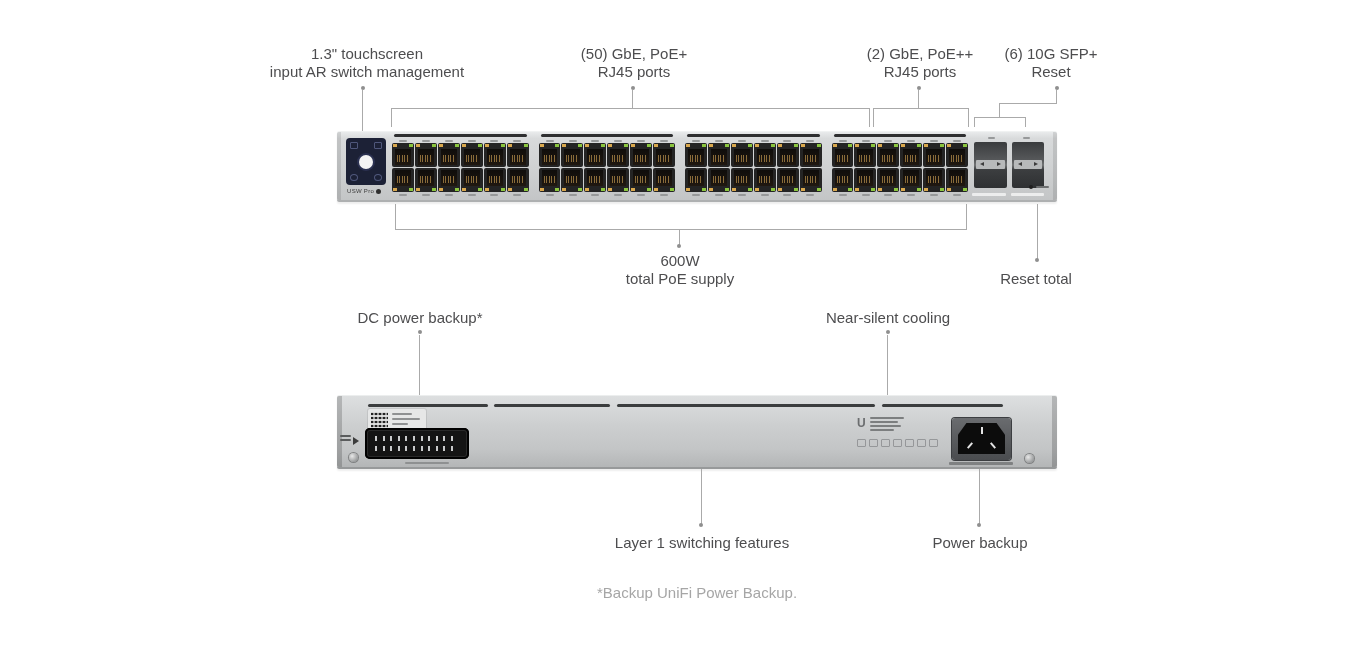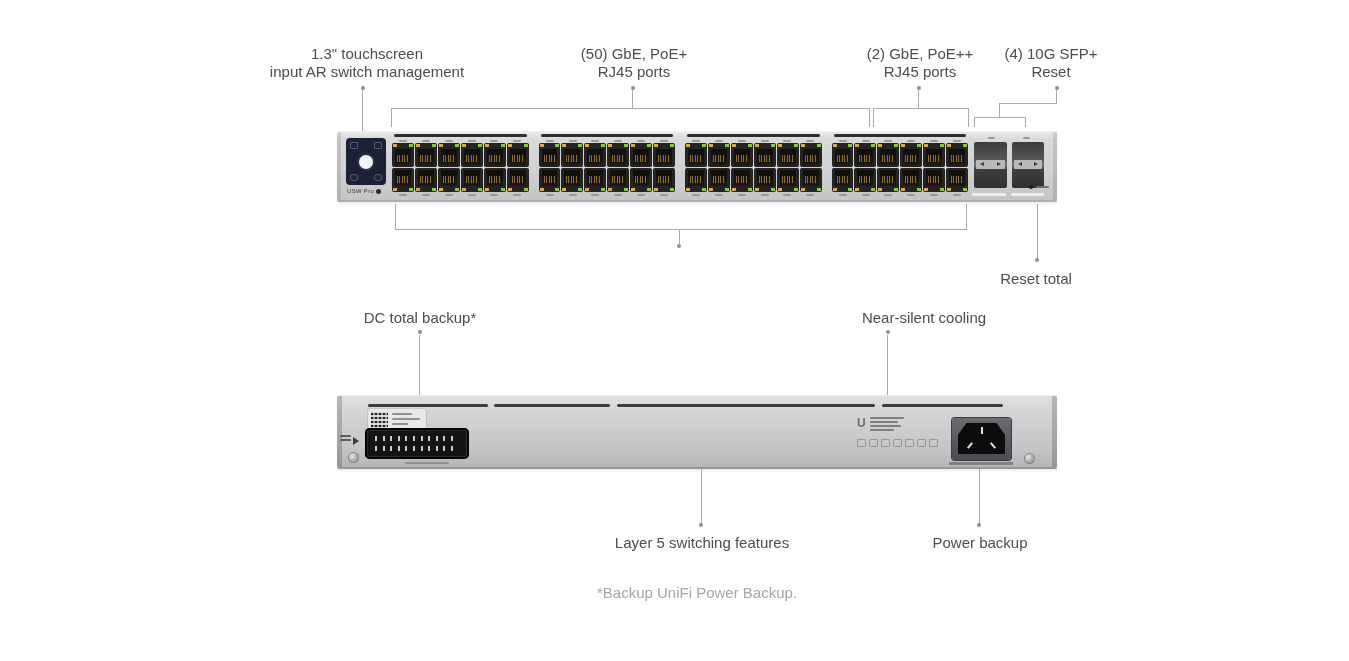--- a/index.html
+++ b/index.html
@@ -122,21 +122,21 @@
   </div>
   <div class="co" style="left:634px;top:45px;">
     <div>(50) GbE, PoE+</div>
     <div>RJ45 ports</div>
   </div>
   <div class="co" style="left:920px;top:45px;">
     <div>(2) GbE, PoE++</div>
     <div>RJ45 ports</div>
   </div>
   <div class="co" style="left:1051px;top:45px;">
-    <div>(4) 10G SFP+</div>
+    <div>(6) 10G SFP+</div>
     <div>Reset</div>
   </div>
 
   <span class="dt" style="left:361px;top:86px;"></span>
   <span class="vl" style="left:362px;top:90px;height:41px;"></span>
 
   <span class="dt" style="left:631px;top:86px;"></span>
   <span class="vl" style="left:632px;top:90px;height:18px;"></span>
   <span class="bk" style="left:391px;top:108px;width:477px;height:18px;"></span>
 
@@ -618,34 +618,38 @@
     </div>
     <span class="sfp-slot s1"></span>
     <span class="sfp-slot s2"></span>
     <span class="reset-dot"></span>
     <span class="reset-bar"></span>
   </div>
 
   <span class="bkb" style="left:395px;top:204px;width:570px;height:25px;"></span>
   <span class="vl" style="left:679px;top:229px;height:16px;"></span>
   <span class="dt" style="left:677px;top:244px;"></span>
+  <div class="co" style="left:680px;top:252px;">
+    <div>600W</div>
+    <div>total PoE supply</div>
+  </div>
 
   <span class="vl" style="left:1037px;top:204px;height:55px;"></span>
   <span class="dt" style="left:1035px;top:258px;"></span>
   <div class="co" style="left:1036px;top:270px;">
     <div>Reset total</div>
   </div>
 
   <div class="co" style="left:420px;top:309px;">
-    <div>DC total backup*</div>
+    <div>DC power backup*</div>
   </div>
   <span class="dt" style="left:418px;top:330px;"></span>
   <span class="vl" style="left:419px;top:335px;height:60px;"></span>
 
-  <div class="co" style="left:924px;top:309px;">
+  <div class="co" style="left:888px;top:309px;">
     <div>Near-silent cooling</div>
   </div>
   <span class="dt" style="left:886px;top:330px;"></span>
   <span class="vl" style="left:887px;top:335px;height:60px;"></span>
 
   <div class="dev back">
     <span class="slot" style="left:31px;width:120px;"></span>
     <span class="slot" style="left:157px;width:116px;"></span>
     <span class="slot" style="left:280px;width:258px;"></span>
     <span class="slot" style="left:545px;width:121px;"></span>
@@ -692,21 +696,21 @@
           <i class="pl"></i>
           <i class="pr"></i>
       </span>
     </div>
     <span class="inletlabel"></span>
   </div>
 
   <span class="vl" style="left:701px;top:469px;height:55px;"></span>
   <span class="dt" style="left:699px;top:523px;"></span>
   <div class="co" style="left:702px;top:534px;">
-    <div>Layer 5 switching features</div>
+    <div>Layer 1 switching features</div>
   </div>
 
   <span class="vl" style="left:979px;top:469px;height:55px;"></span>
   <span class="dt" style="left:977px;top:523px;"></span>
   <div class="co" style="left:980px;top:534px;">
     <div>Power backup</div>
   </div>
 
   <div class="footnote" style="left:697px;top:584px;">*Backup UniFi Power Backup.</div>
 </div>

